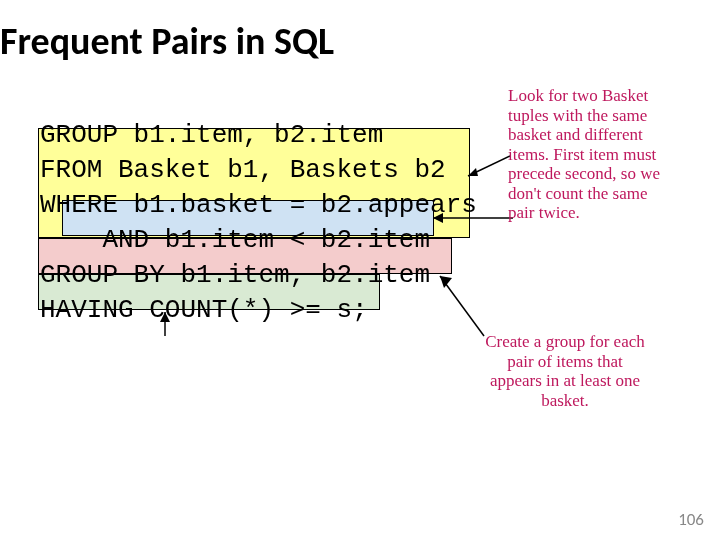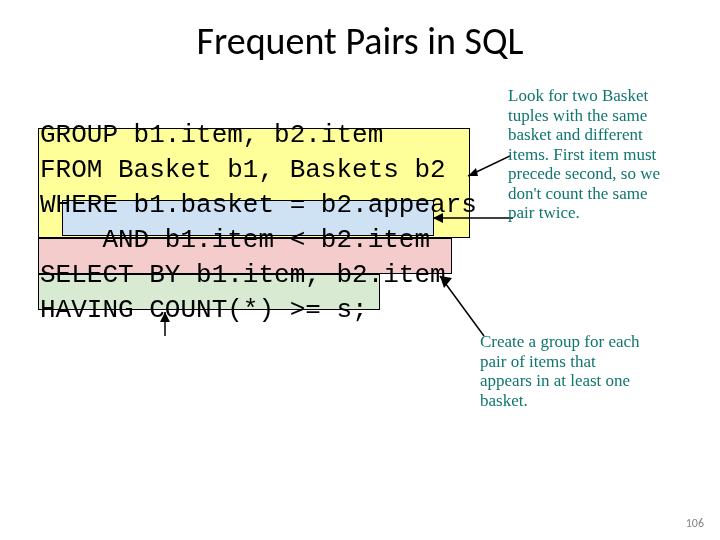--- a/index.html
+++ b/index.html
@@ -6,23 +6,23 @@
     margin: 0;
     padding: 0;
     width: 720px;
     height: 540px;
     background: #fff;
     font-family: Calibri, Arial, sans-serif;
     position: relative;
     overflow: hidden;
   }
   .title {
-    text-align: center;
+    text-align: left;
     font-size: 38px;
-    font-weight: 400;
+    font-weight: 700;
     margin-top: 18px;
     margin-bottom: 28px;
     color: #000;
   }
   .content {
     position: relative;
     margin-left: 40px;
     width: 640px;
     height: 360px;
   }
@@ -45,52 +45,52 @@
   .hl-yellow { background: #ffff99; }
   .hl-blue   { background: #cfe2f3; }
   .hl-pink   { background: #f4cccc; }
   .hl-green  { background: #d9ead3; }
 
   .note {
     position: absolute;
     font-family: "Times New Roman", serif;
     font-size: 17px;
     line-height: 1.15;
-    color: #0f766e;
+    color: #be185d;
     z-index: 6;
   }
   .note .italic { font-style: italic; }
 
   .arrow { position: absolute; z-index: 4; }
   .pagenum {
     position: absolute;
     right: 16px;
     bottom: 10px;
-    font-size: 12px;
+    font-size: 17px;
     color: #888;
     font-family: Calibri, Arial, sans-serif;
   }
 </style>
 </head>
 <body>
 
 <div class="title">Frequent Pairs in SQL</div>
 
 <div class="content">
 
   <div class="hl hl-yellow" style="left:-2px; top:36px; width:430px; height:108px;"></div>
   <div class="hl hl-blue" style="left:22px; top:108px; width:370px; height:34px; z-index:2;"></div>
   <div class="hl hl-pink" style="left:-2px; top:146px; width:412px; height:34px;"></div>
   <div class="hl hl-green" style="left:-2px; top:182px; width:340px; height:34px;"></div>
 
   <pre class="sql"><span>GROUP b1.item, b2.item</span>
 <span>FROM Basket b1, Baskets b2</span>
 <span>WHERE b1.basket = b2.appears</span>
 <span>    AND b1.item &lt; b2.item</span>
-<span>SELECT BY b1.item, b2.item</span>
+<span>GROUP BY b1.item, b2.item</span>
 <span>HAVING COUNT(*) &gt;= s;</span></pre>
 
   <svg class="arrow" style="left:422px; top:60px;" width="50" height="30">
     <line x1="48" y1="4" x2="6" y2="24" stroke="#000" stroke-width="1.5"></line>
     <polygon points="6,24 14,16 16,24" fill="#000"></polygon>
   </svg>
 
   <svg class="arrow" style="left:385px; top:118px;" width="90" height="16">
     <line x1="88" y1="8" x2="8" y2="8" stroke="#000" stroke-width="1.5"></line>
     <polygon points="8,8 18,3 18,13" fill="#000"></polygon>
@@ -101,18 +101,18 @@
     <polygon points="6,6 18,8 10,18" fill="#000"></polygon>
   </svg>
 
   <svg class="arrow" style="left:118px; top:216px;" width="14" height="30">
     <line x1="7" y1="28" x2="7" y2="4" stroke="#000" stroke-width="1.5"></line>
     <polygon points="7,4 2,14 12,14" fill="#000"></polygon>
   </svg>
 
   <div class="note" style="left:468px; top:-6px; width:160px;">Look for two Basket tuples with the same basket and different items. First item must precede second, so we don't count the same pair twice.</div>
 
-  <div class="note" style="left:440px; top:240px; width:170px;">Create a group for each pair of items that appears in at least one basket.</div>
+  <div class="note" style="left:440px; top:240px; width:170px;text-align:center;">Create a group for each pair of items that appears in at least one basket.</div>
 
 
 </div>
 
 <div class="pagenum">106</div>
 
 </body></html>

